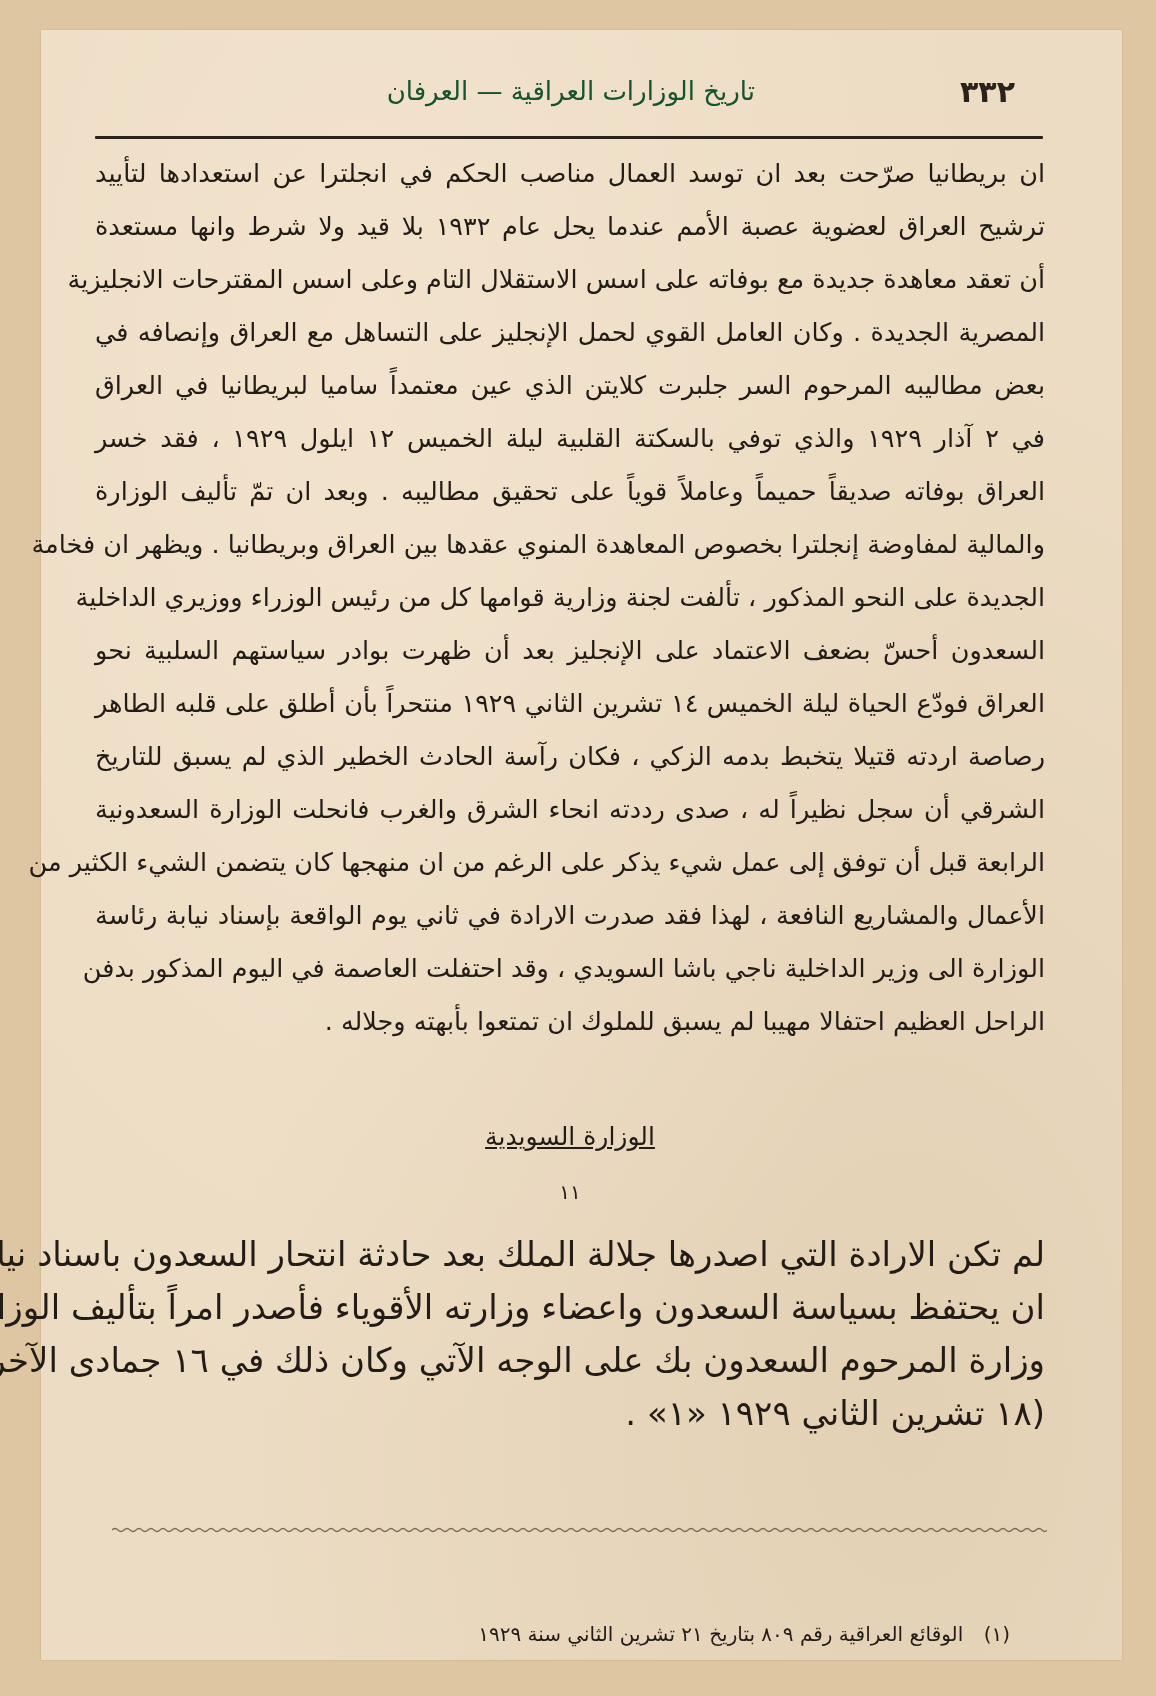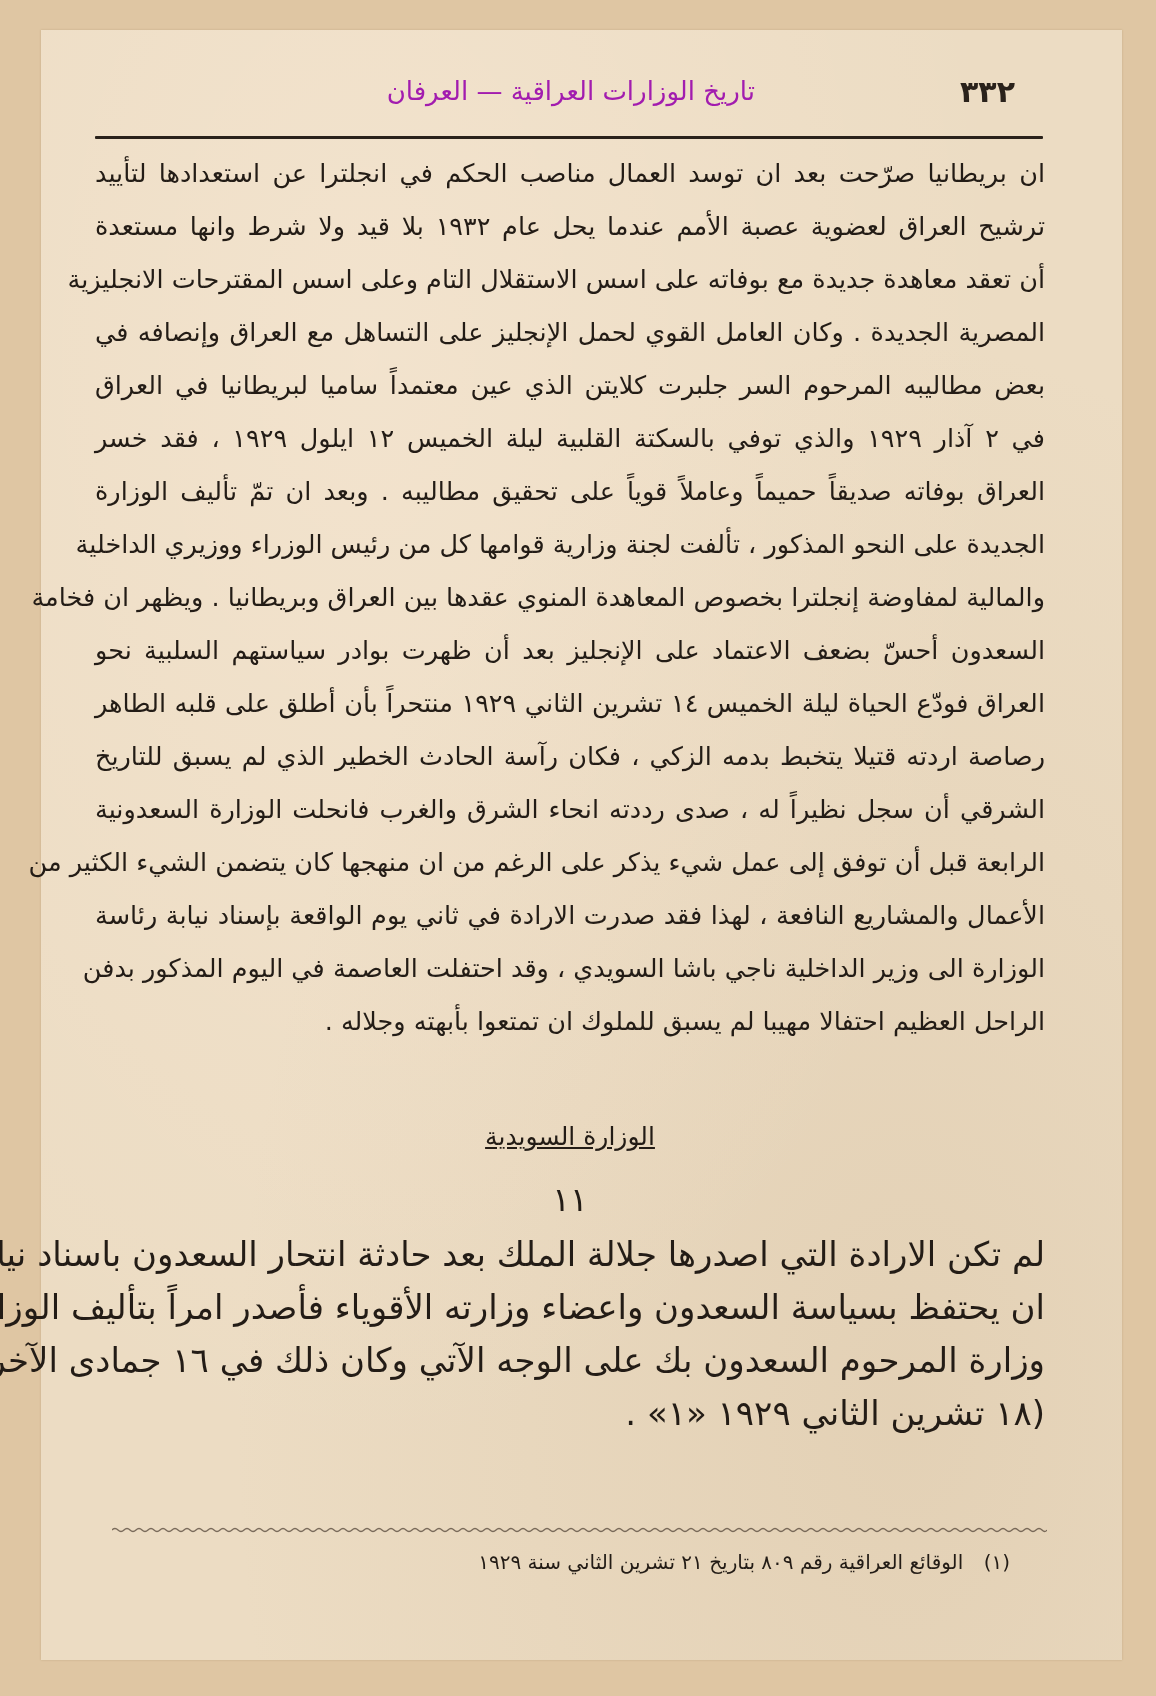--- a/index.html
+++ b/index.html
@@ -40,21 +40,21 @@
       top: 4px;
       font-size: 30px;
       color: #2a221b;
       font-weight: bold;
     }
     .book-title {
       position: absolute;
       right: 290px;
       top: 6px;
       font-size: 26px;
-      color: #a21caf;
+      color: #14532d;
       white-space: nowrap;
     }
     .head-rule {
       position: absolute;
       left: 95px;
       top: 136px;
       width: 948px;
       height: 3px;
       background: #2a221b;
       border-radius: 1px;
@@ -88,21 +88,21 @@
       font-size: 25px;
       color: #231c16;
       text-decoration: underline;
     }
     .section-number {
       position: absolute;
       left: 95px;
       top: 1180px;
       width: 950px;
       text-align: center;
-      font-size: 33px;
+      font-size: 20px;
       color: #231c16;
     }
     .body-text-2 {
       position: absolute;
       left: 95px;
       top: 1228px;
       width: 950px;
       direction: rtl;
       color: #231c16;
       font-size: 34px;
@@ -116,21 +116,21 @@
       background-image: repeating-linear-gradient(90deg, #5a4a3a 0 4px, transparent 4px 7px);
       opacity: 0.7;
       -webkit-mask: none;
     }
     .footnote-rule svg {
       display: block;
     }
     .footnote {
       position: absolute;
       left: 95px;
-      top: 1550px;
+      top: 1622px;
       width: 915px;
       direction: rtl;
       text-align: right;
       font-size: 20px;
       color: #231c16;
       white-space: nowrap;
     }
     .footnote .fn-num {
       margin-left: 14px;
     }
@@ -147,22 +147,22 @@
 <div class="head-rule"></div>
 
 <div class="body-text">
   <div class="line">ان بريطانيا صرّحت بعد ان توسد العمال مناصب الحكم في انجلترا عن استعدادها لتأييد</div>
   <div class="line">ترشيح العراق لعضوية عصبة الأمم عندما يحل عام ١٩٣٢ بلا قيد ولا شرط وانها مستعدة</div>
   <div class="line">أن تعقد معاهدة جديدة مع بوفاته على اسس الاستقلال التام وعلى اسس المقترحات الانجليزية</div>
   <div class="line">المصرية الجديدة . وكان العامل القوي لحمل الإنجليز على التساهل مع العراق وإنصافه في</div>
   <div class="line">بعض مطاليبه المرحوم السر جلبرت كلايتن الذي عين معتمداً ساميا لبريطانيا في العراق</div>
   <div class="line">في ٢ آذار ١٩٢٩ والذي توفي بالسكتة القلبية ليلة الخميس ١٢ ايلول ١٩٢٩ ، فقد خسر</div>
   <div class="line">العراق بوفاته صديقاً حميماً وعاملاً قوياً على تحقيق مطاليبه . وبعد ان تمّ تأليف الوزارة</div>
+  <div class="line">والمالية لمفاوضة إنجلترا بخصوص المعاهدة المنوي عقدها بين العراق وبريطانيا . ويظهر ان فخامة</div>
   <div class="line">الجديدة على النحو المذكور ، تألفت لجنة وزارية قوامها كل من رئيس الوزراء ووزيري الداخلية</div>
-  <div class="line">والمالية لمفاوضة إنجلترا بخصوص المعاهدة المنوي عقدها بين العراق وبريطانيا . ويظهر ان فخامة</div>
   <div class="line">السعدون أحسّ بضعف الاعتماد على الإنجليز بعد أن ظهرت بوادر سياستهم السلبية نحو</div>
   <div class="line">العراق فودّع الحياة ليلة الخميس ١٤ تشرين الثاني ١٩٢٩ منتحراً بأن أطلق على قلبه الطاهر</div>
   <div class="line">رصاصة اردته قتيلا يتخبط بدمه الزكي ، فكان رآسة الحادث الخطير الذي لم يسبق للتاريخ</div>
   <div class="line">الشرقي أن سجل نظيراً له ، صدى رددته انحاء الشرق والغرب فانحلت الوزارة السعدونية</div>
   <div class="line">الرابعة قبل أن توفق إلى عمل شيء يذكر على الرغم من ان منهجها كان يتضمن الشيء الكثير من</div>
   <div class="line">الأعمال والمشاريع النافعة ، لهذا فقد صدرت الارادة في ثاني يوم الواقعة بإسناد نيابة رئاسة</div>
   <div class="line">الوزارة الى وزير الداخلية ناجي باشا السويدي ، وقد احتفلت العاصمة في اليوم المذكور بدفن</div>
   <div class="line last">الراحل العظيم احتفالا مهيبا لم يسبق للملوك ان تمتعوا بأبهته وجلاله .</div>
 </div>
 

